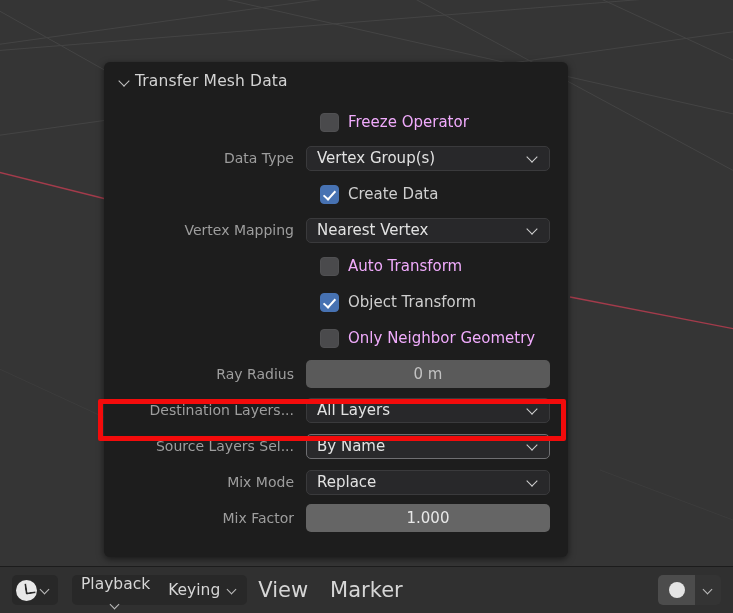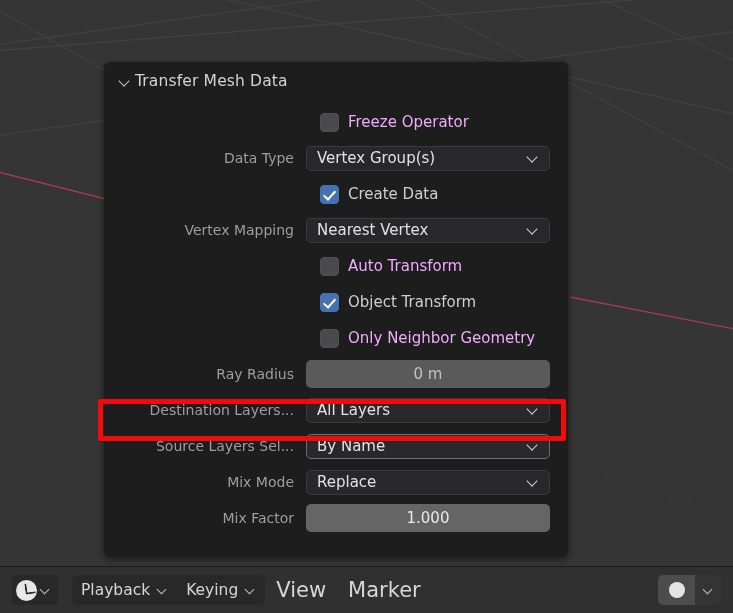--- a/index.html
+++ b/index.html
@@ -259,21 +259,21 @@
     height: 30px;
     background: #282828;
     display: flex;
     align-items: center;
     padding: 0 9px;
     gap: 7px;
     color: #d6d6d6;
     font-size: 15.5px;
     white-space: nowrap;
   }
-  .menu-btn.first { border-radius: 5px 0 0 5px; margin-left: 14px; }
+  .menu-btn.first { border-radius: 5px 0 0 5px; margin-left: 14px; flex-direction: column; }
   .menu-btn.last  { border-radius: 0 5px 5px 0; align-items: center; }
   .plain-menu {
     color: #d6d6d6;
     font-size: 21px;
     padding: 0 11px;
     white-space: nowrap;
   }
   .spacer { flex: 1 1 auto; }
   .record-btn {
     width: 37px; height: 30px;

